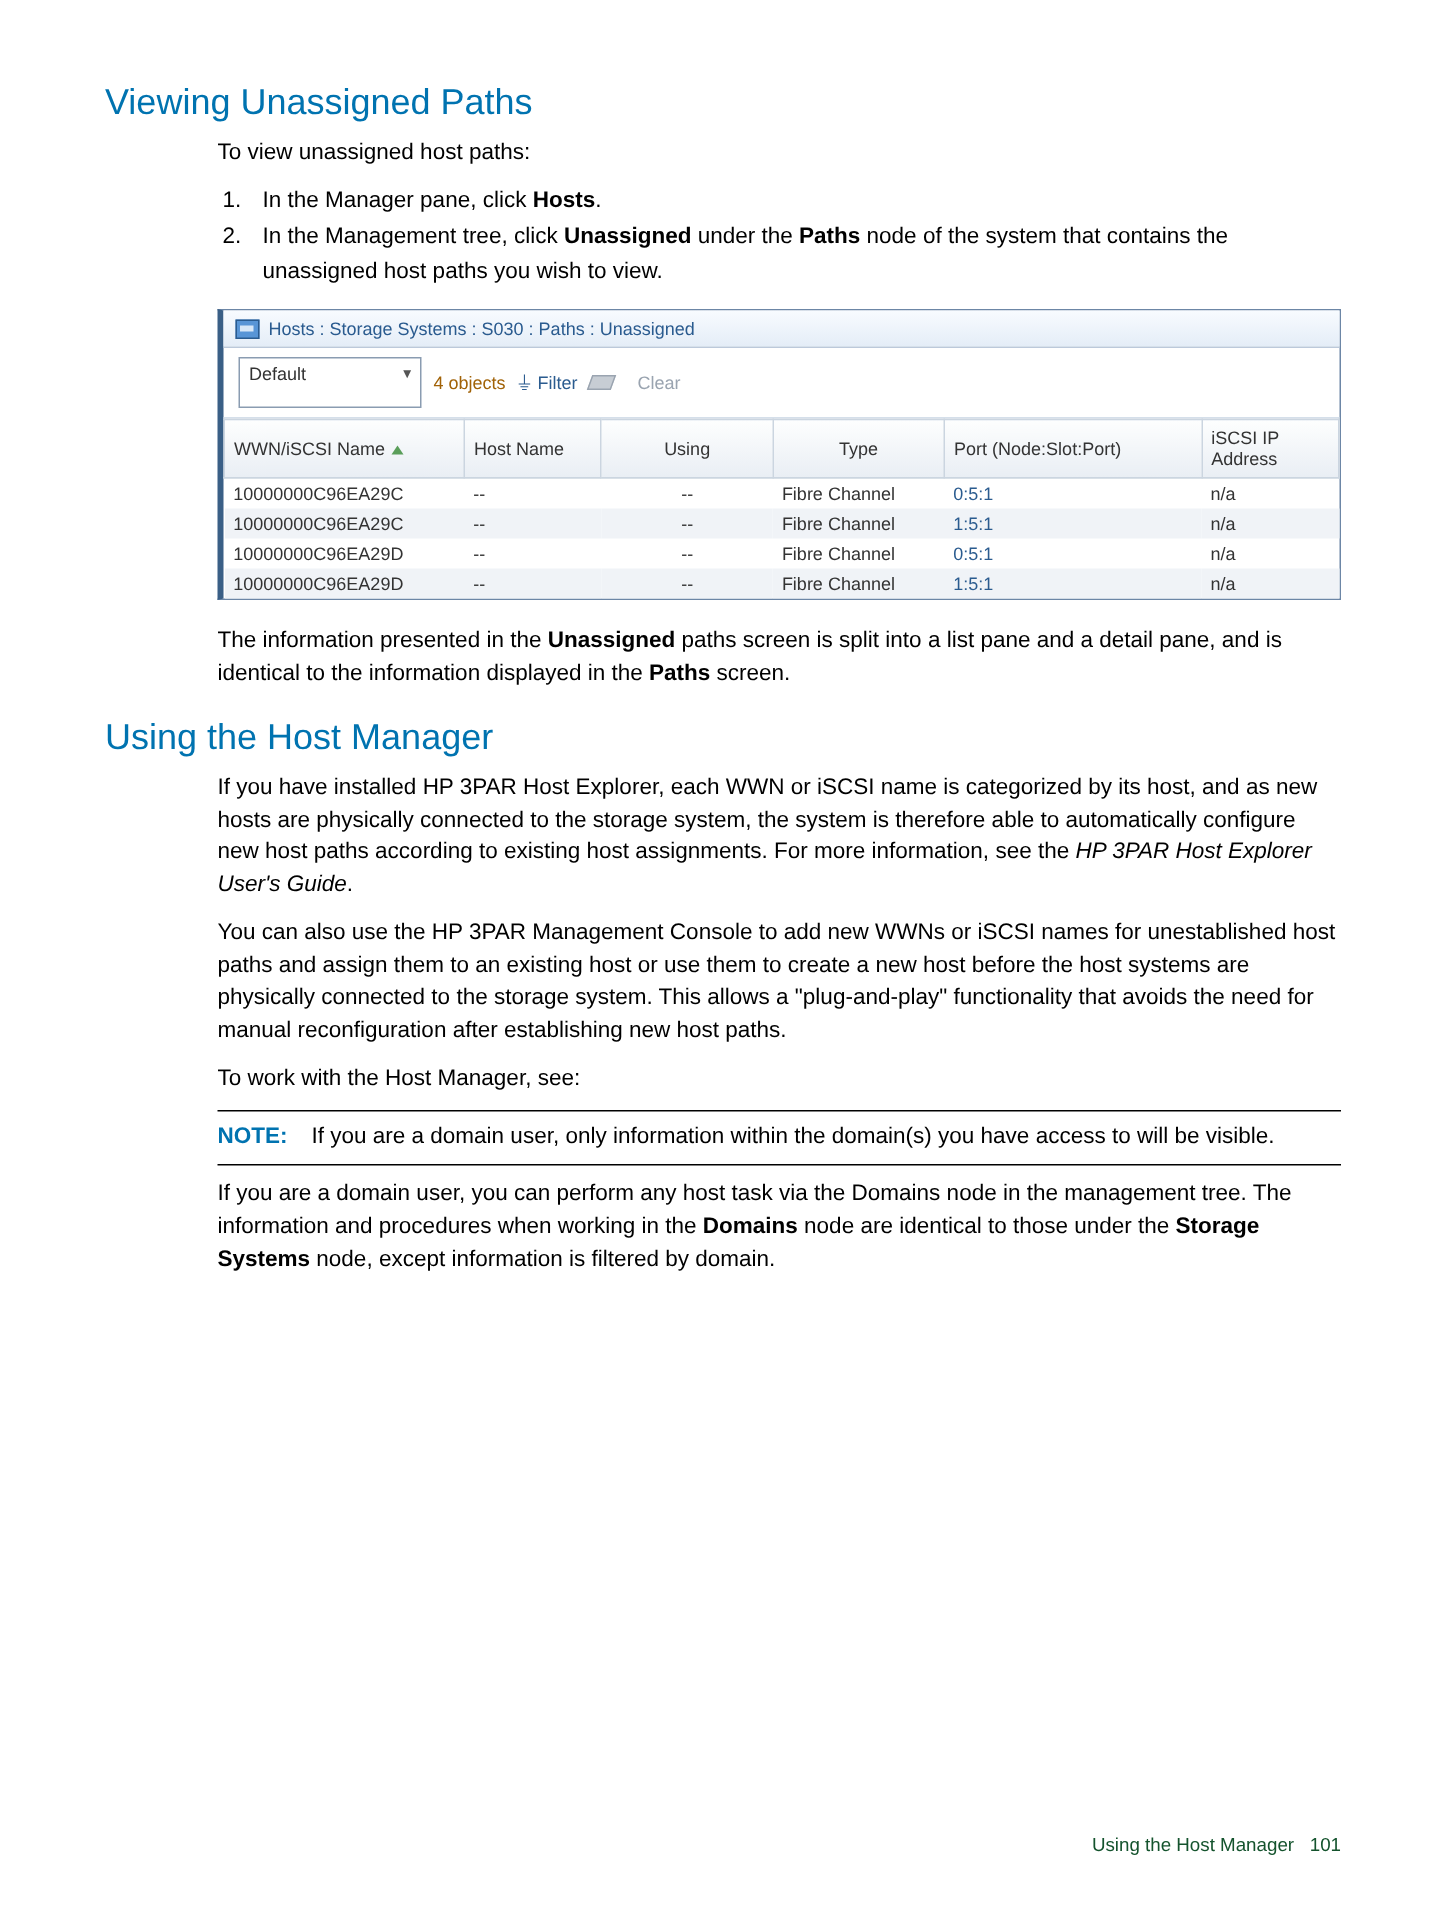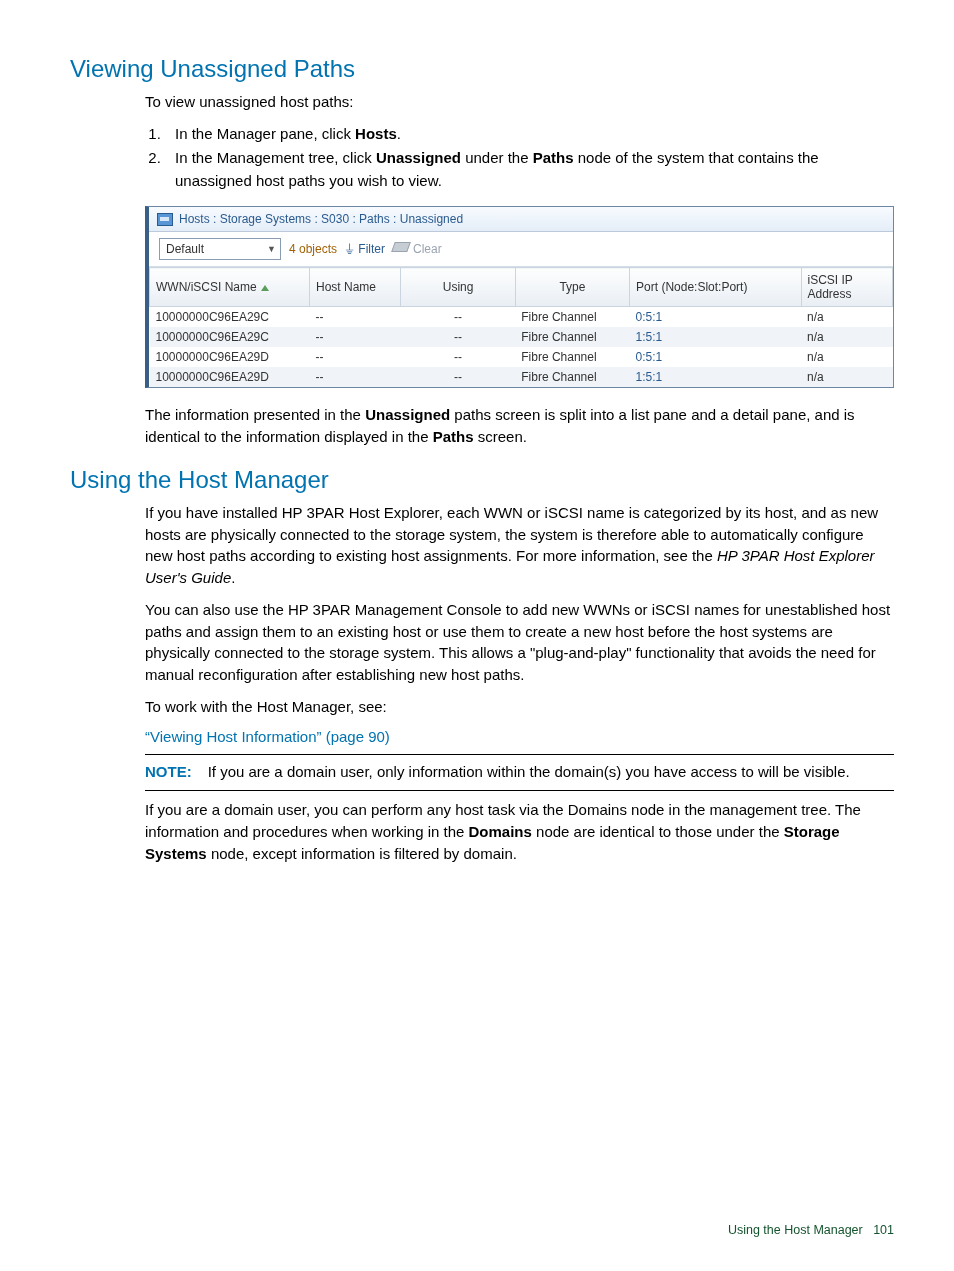--- a/index.html
+++ b/index.html
@@ -86,29 +86,29 @@
     border-bottom: 1px solid #d5dfea;
   }
   .ui-select {
     border: 1px solid #8a9cb1;
     background: #fff;
     height: 20px;
     min-width: 110px;
     display: inline-flex;
     align-items: center;
     justify-content: space-between;
-    padding: 0 4px 0 6px;
+    padding: 0 4px 12px 6px;
     color: #333;
     font-size: 12px;
     text-align: right;
   }
   .sel-arrow { font-size: 9px; color: #555; }
   .obj-count { color: #a16207; }
   .filter-ctrl { color: #2a5b8f; display: inline-flex; align-items: center; gap: 4px; }
-  .clear-ctrl { color: #9aa4b0; display: inline-flex; gap: 4px; }
+  .clear-ctrl { color: #9aa4b0; display: inline-flex; align-items: center; gap: 16px; }
 
   table.ui-table {
     width: 100%;
     border-collapse: collapse;
     table-layout: fixed;
   }
   table.ui-table th {
     text-align: left;
     font-weight: 400;
     font-size: 12px;
@@ -272,21 +272,20 @@
   </div>
 
   <h2 class="section" style="margin-top:18px">Using the Host Manager</h2>
 
   <div class="body-indent">
     <p>
       <span>If you have installed HP 3PAR Host Explorer, each WWN or iSCSI name is categorized by its host, and as new hosts are physically connected to the storage system, the system is therefore able to automatically configure new host paths according to existing host assignments. For more information, see the </span><span class="italic">HP 3PAR Host Explorer User's Guide</span><span>.</span>
     </p>
     <p>You can also use the HP 3PAR Management Console to add new WWNs or iSCSI names for unestablished host paths and assign them to an existing host or use them to create a new host before the host systems are physically connected to the storage system. This allows a "plug-and-play" functionality that avoids the need for manual reconfiguration after establishing new host paths.</p>
     <p>To work with the Host Manager, see:</p>
-    <div class="link-line"><a href="#">“Viewing Host Information” (page 90)</a></div>
 
     <hr class="note-rule">
     <div class="note-block">
       <span class="note-label">NOTE:</span><span>If you are a domain user, only information within the domain(s) you have access to will be visible.</span>
     </div>
     <hr class="note-rule">
 
     <p>
       <span>If you are a domain user, you can perform any host task via the Domains node in the management tree. The information and procedures when working in the </span><span class="bold">Domains</span><span> node are identical to those under the </span><span class="bold">Storage Systems</span><span> node, except information is filtered by domain.</span>
     </p>

